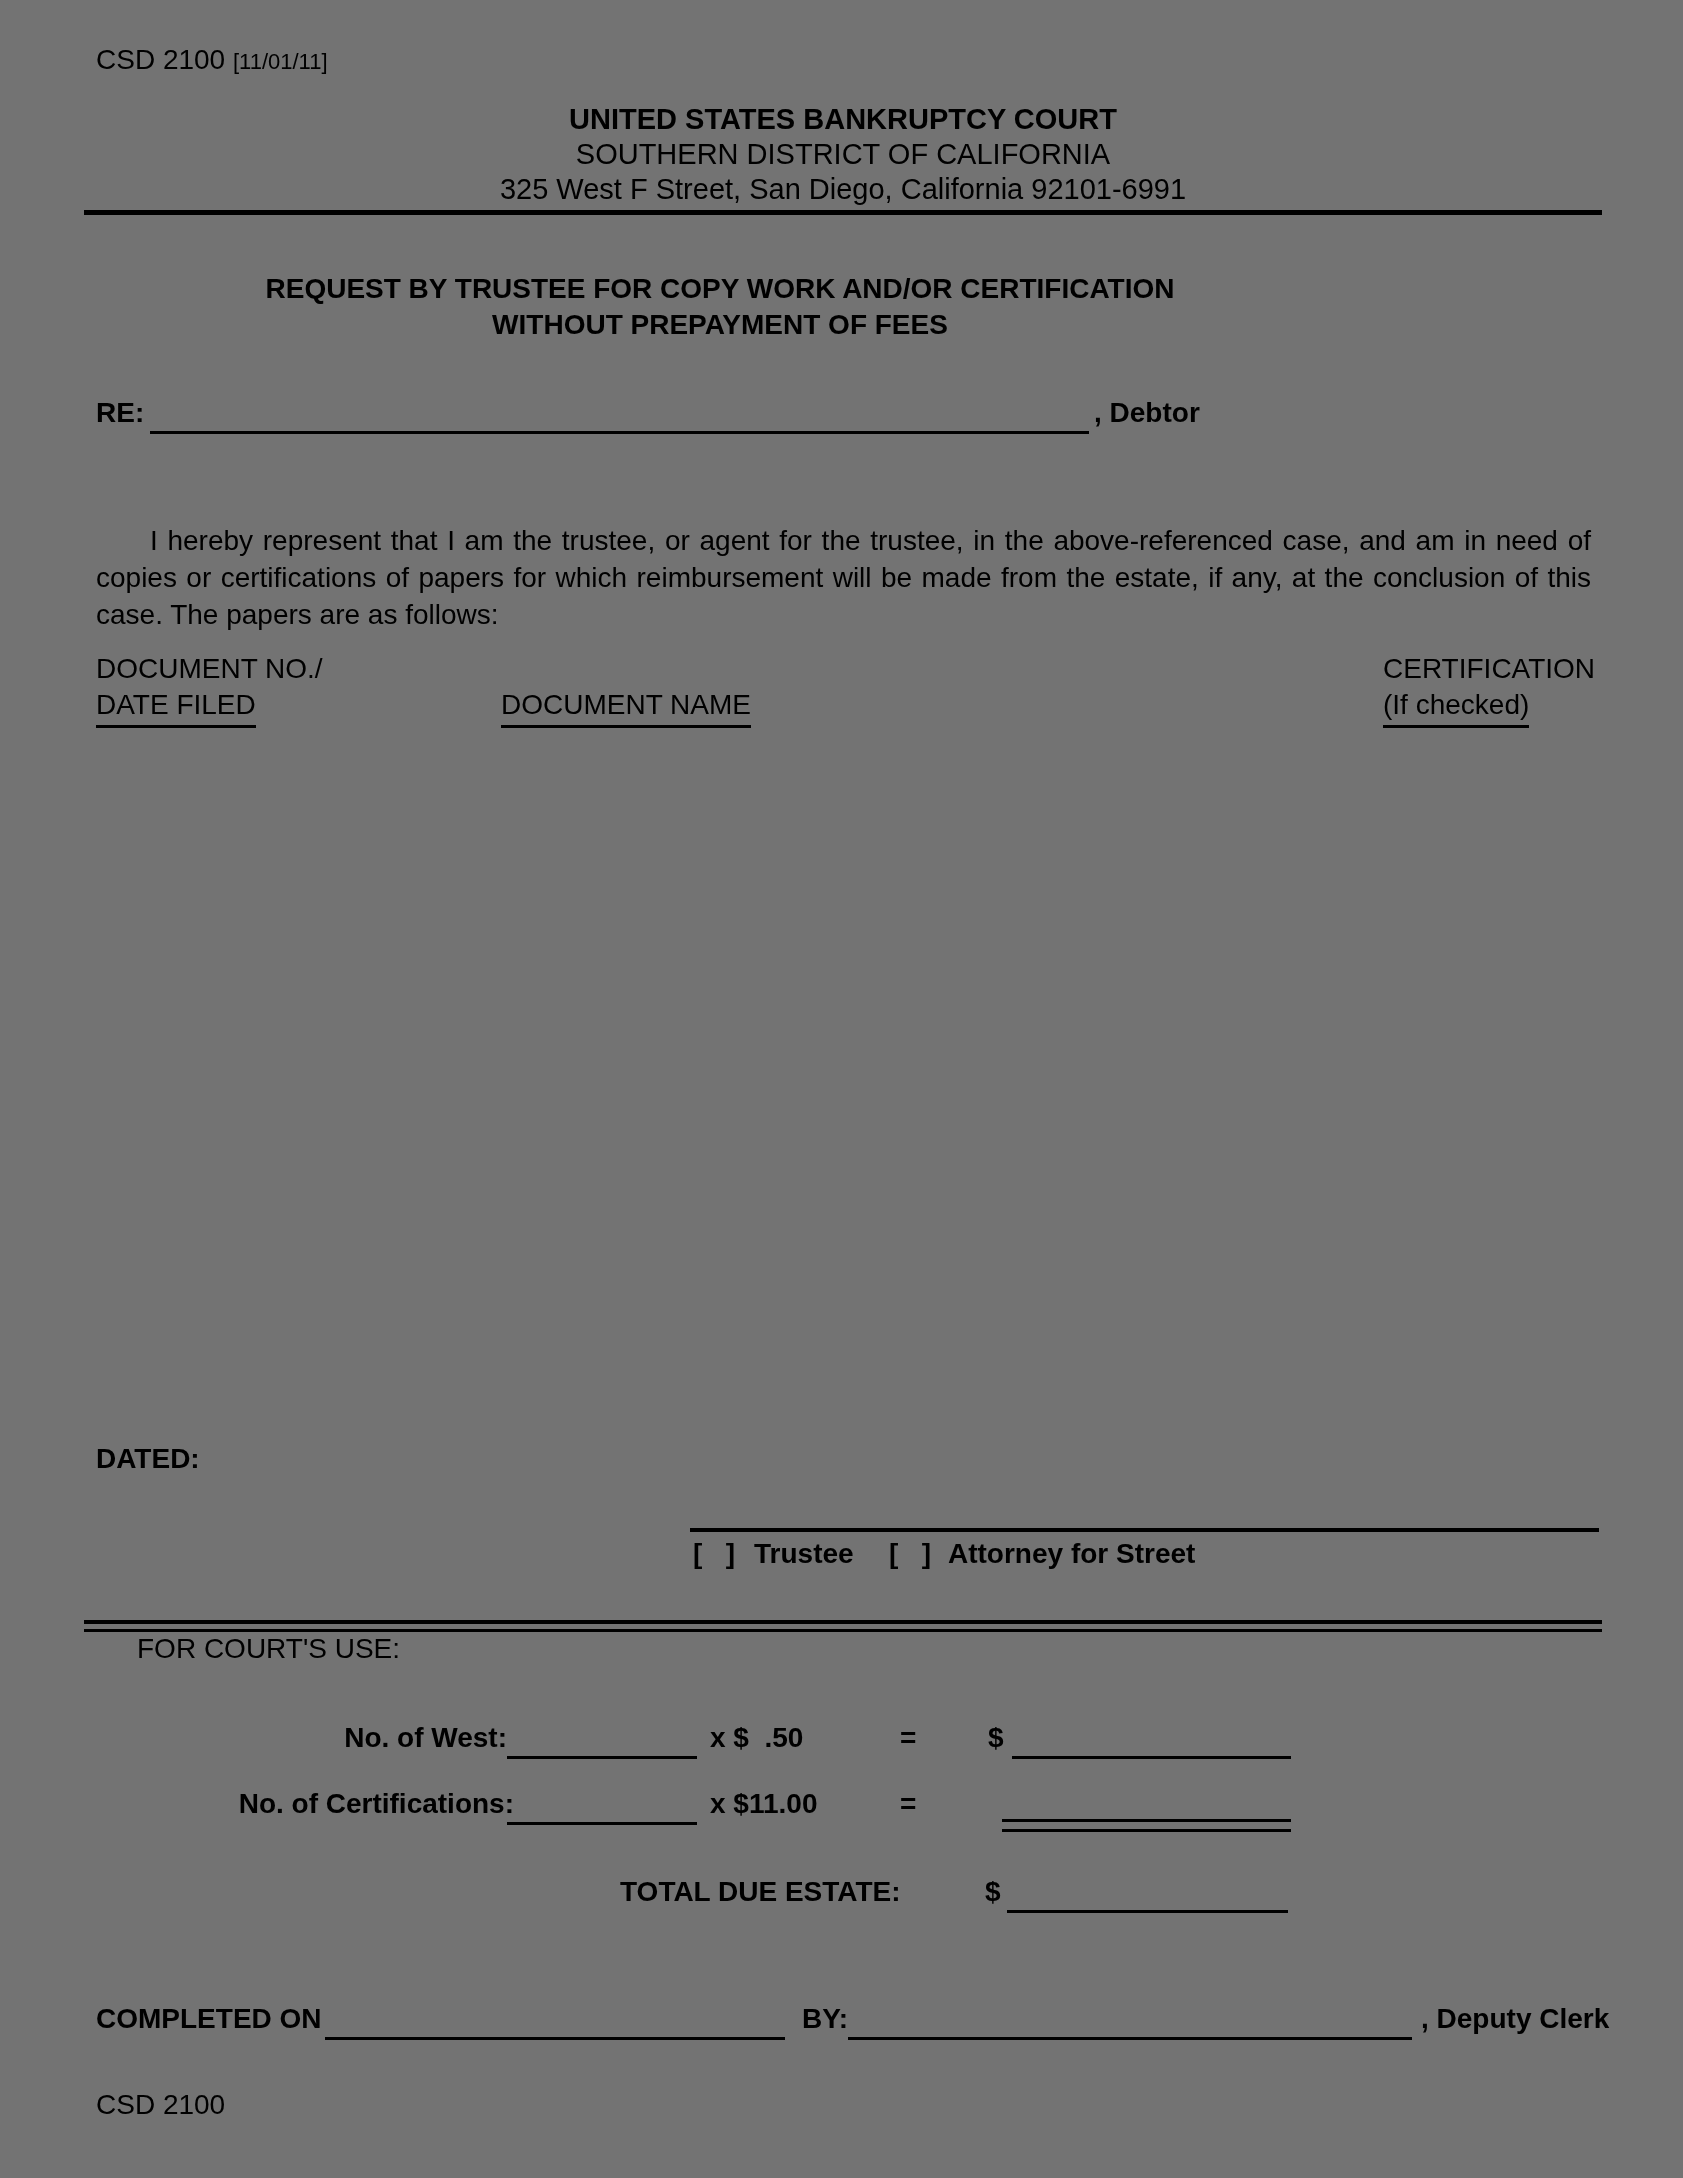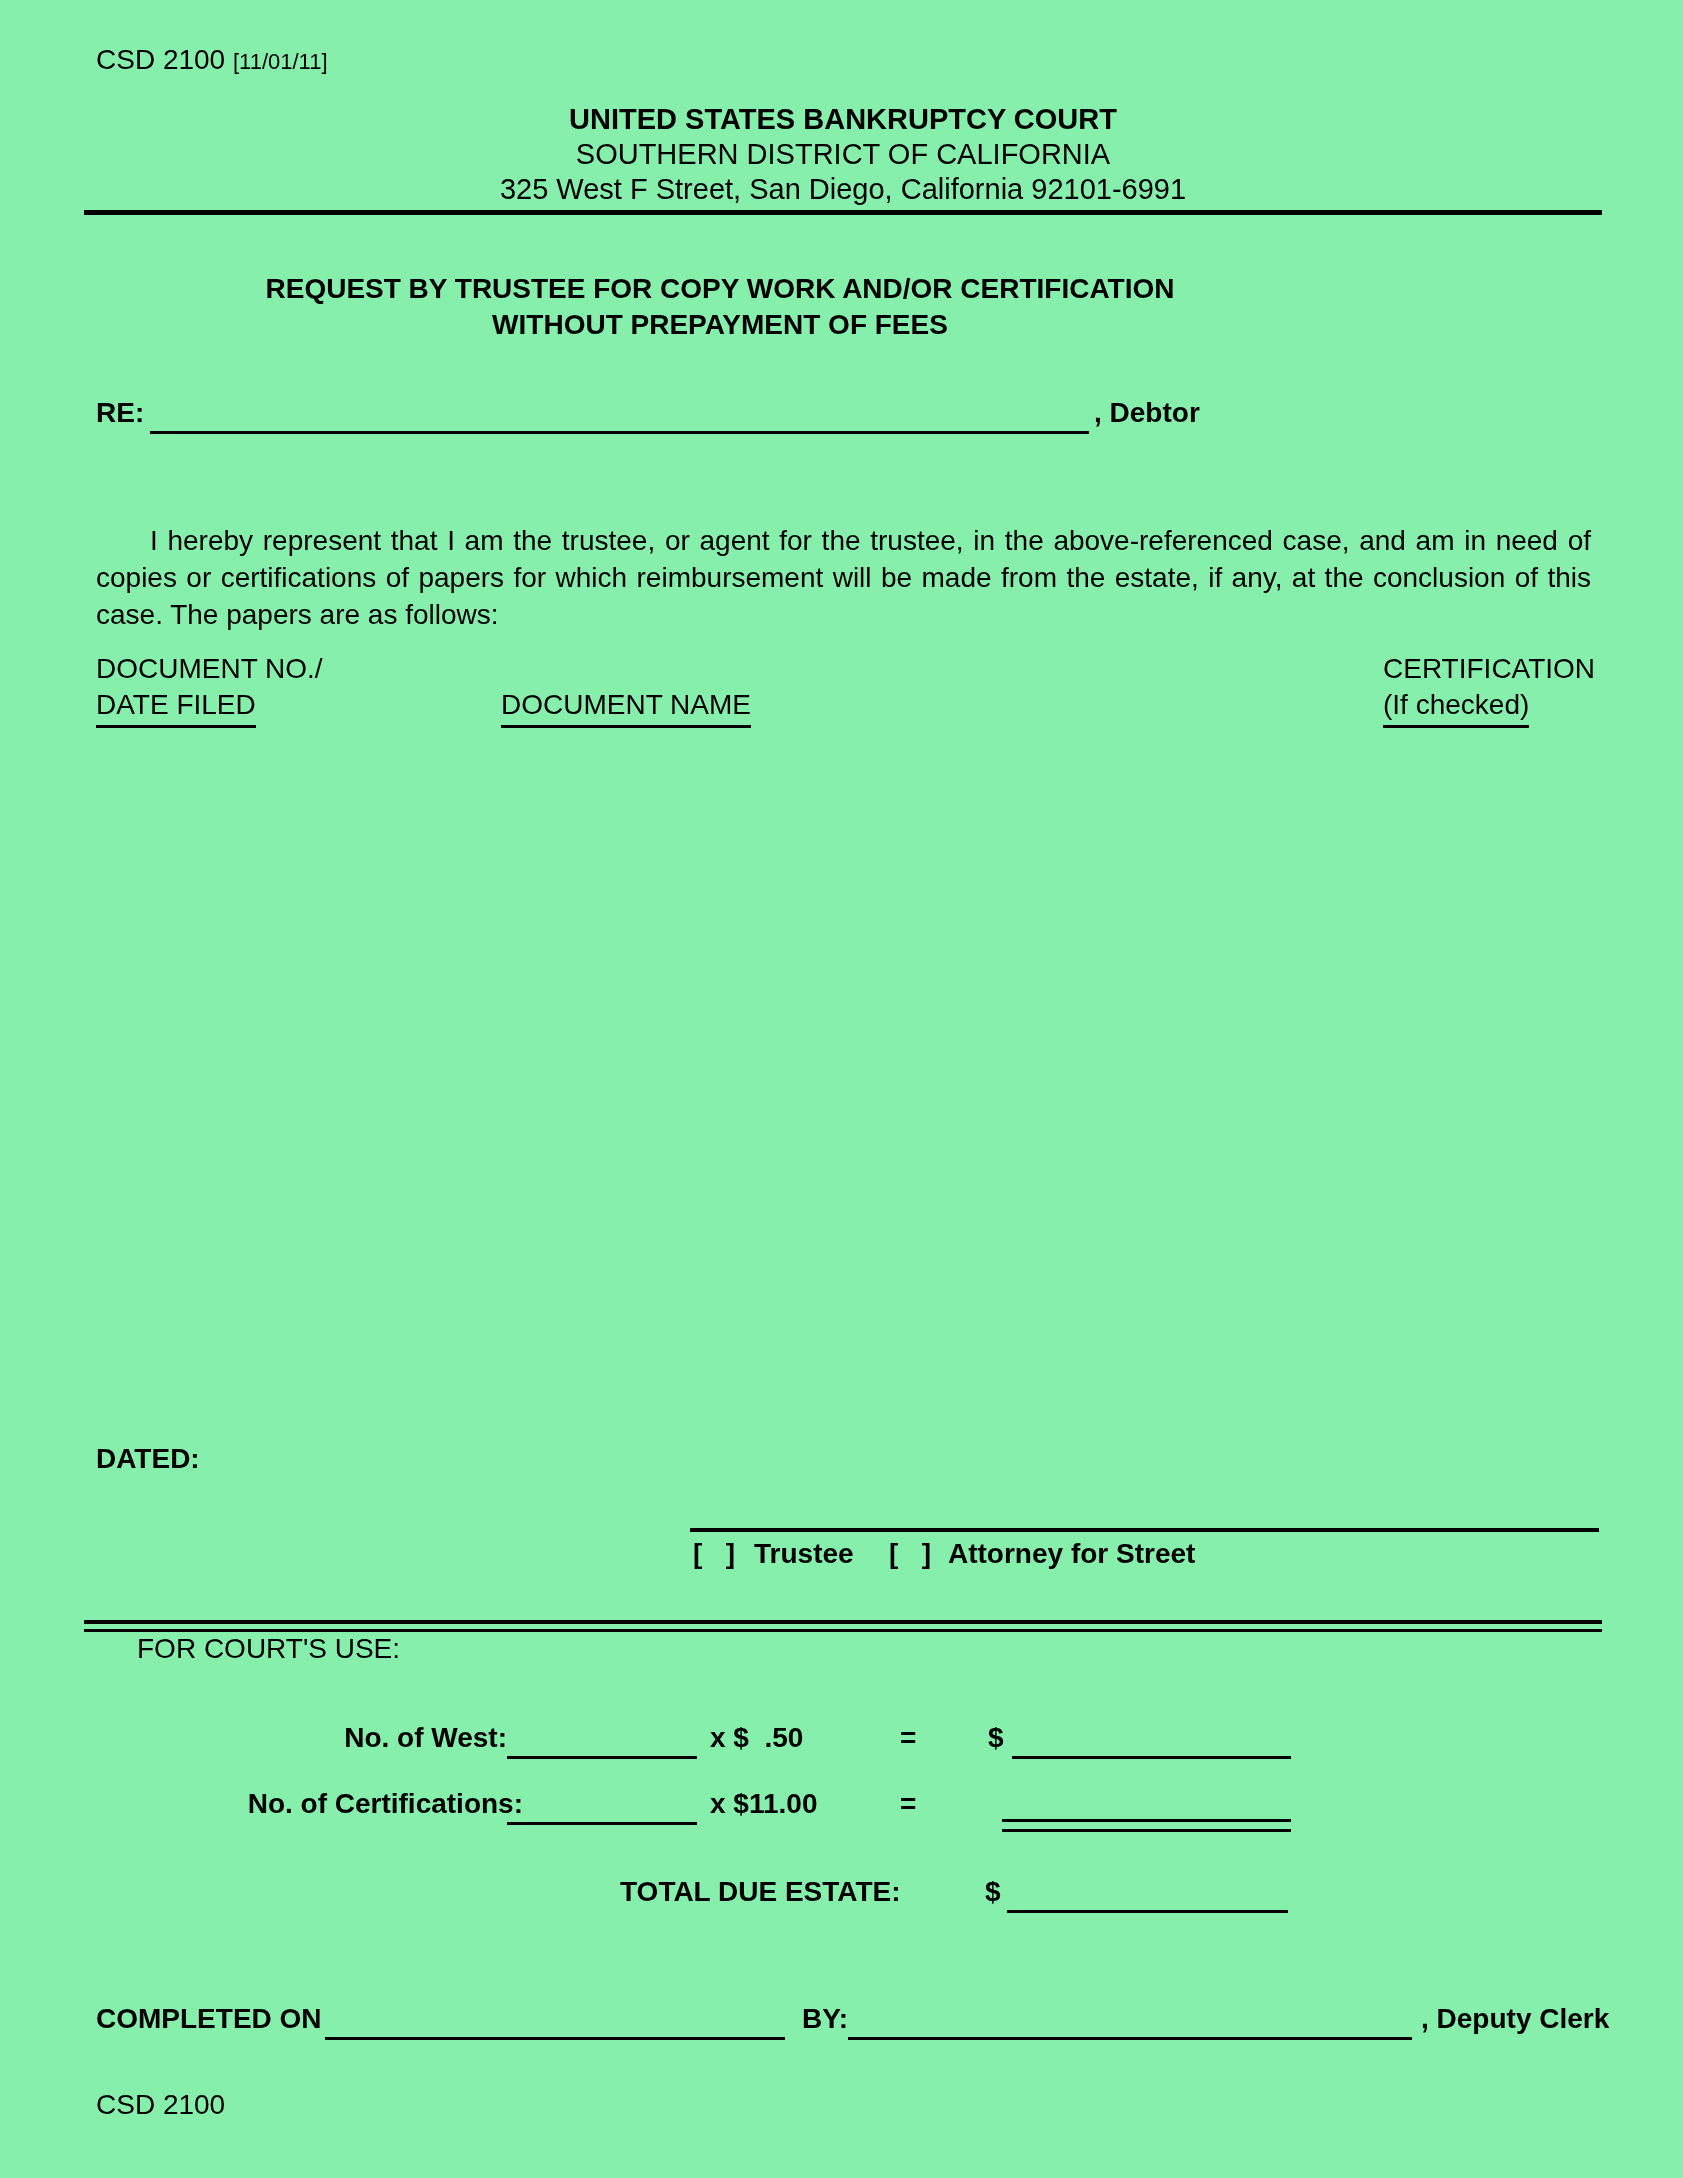--- a/index.html
+++ b/index.html
@@ -1,20 +1,20 @@
 <!DOCTYPE html>
 <html><head>
 <meta charset="utf-8">
 <style>
   html, body { margin: 0; padding: 0; background: #fff; }
   .page {
     position: relative;
     width: 1683px;
     height: 2178px;
-    background: #86efac;
+    background: #737373;
     color: #000000;
     font-family: "Liberation Sans", "DejaVu Sans", sans-serif;
     font-size: 28px;
     overflow: hidden;
   }
   .abs { position: absolute; }
 
   
   .row { position: absolute; height: 46px; }
   .row .t { position: absolute; top: 0; line-height: 38px; white-space: pre; font-weight: bold; }
@@ -126,21 +126,21 @@
   <div class="row" id="pages-row">
     <span class="t right-in" style="left:0; width:411px;">No. of West:</span>
     <span class="b" style="left:411px; width:190px;"></span>
     <span class="t" style="left:614px;">x $  .50</span>
     <span class="t" style="left:804px;">=</span>
     <span class="t" style="left:892px;">$</span>
     <span class="b" style="left:916px; width:279px;"></span>
   </div>
 
   <div class="row" id="certs-row">
-    <span class="t right-in" style="left:16px; width:411px;">No. of Certifications:</span>
+    <span class="t right-in" style="left:7px; width:411px;">No. of Certifications:</span>
     <span class="b" style="left:411px; width:190px;"></span>
     <span class="t" style="left:614px;">x $11.00</span>
     <span class="t" style="left:804px;">=</span>
     <span class="b2" style="left:906px; width:289px;"></span>
   </div>
 
   <div class="row" id="total-row">
     <span class="t bold" style="left:524px;">TOTAL DUE ESTATE:</span>
     <span class="t" style="left:889px;">$</span>
     <span class="b" style="left:911px; width:281px;"></span>

